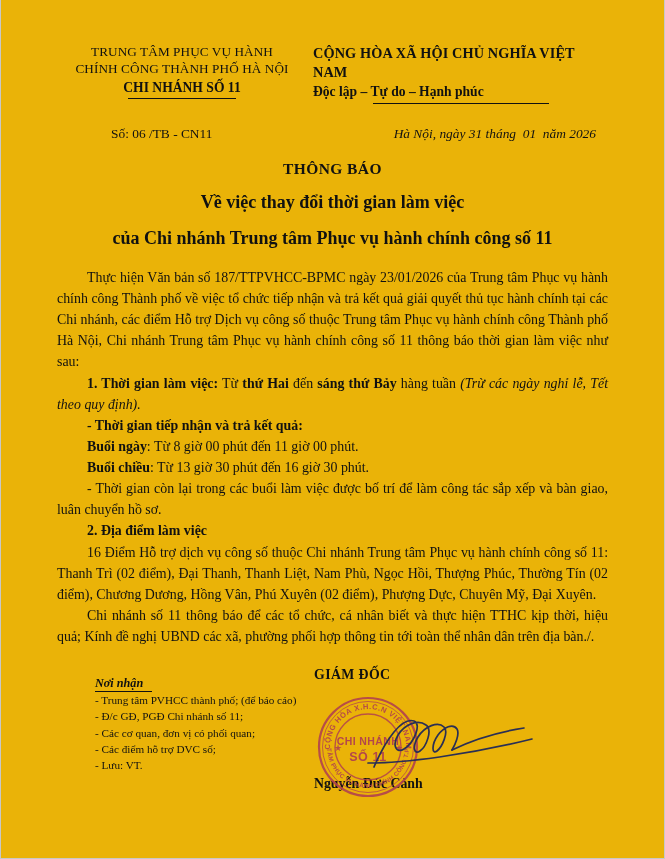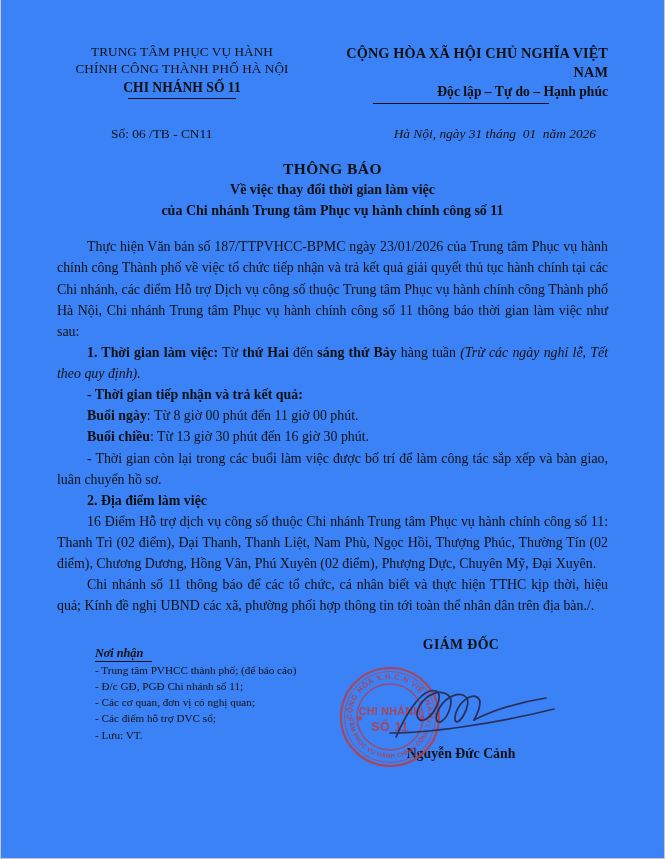--- a/index.html
+++ b/index.html
@@ -13,42 +13,42 @@
     font-family: "Liberation Serif", "DejaVu Serif", serif;
     color: #111111;
     -webkit-font-smoothing: antialiased;
   }
 
   .page {
     position: relative;
     box-sizing: border-box;
     width: 665px;
     height: 859px;
-    background: #3b82f6;
+    background: #eab308;
     border-left: 1px solid #c8c8c8;
     border-right: 1px solid #c8c8c8;
     border-bottom: 1px solid #c8c8c8;
     padding: 44px 56px 0 56px;
     overflow: hidden;
   }
 
   
   .header {
     display: flex;
     align-items: flex-start;
     justify-content: space-between;
   }
   .hdr-left {
     width: 250px;
     text-align: center;
     line-height: 1.25;
   }
   .hdr-right {
     width: 295px;
-    text-align: right;
+    text-align: left;
     line-height: 1.3;
   }
   .org-line {
     font-size: 13.2px;
     letter-spacing: 0.1px;
   }
   .branch-line {
     font-weight: bold;
     font-size: 13.6px;
     margin-top: 1px;
@@ -98,22 +98,22 @@
     margin-top: 17px;
     line-height: 1.32;
   }
   .title-main {
     font-weight: bold;
     font-size: 15.5px;
     letter-spacing: 0.4px;
   }
   .title-sub {
     font-weight: bold;
-    font-size: 14px;
-    margin-top: 2px;
+    font-size: 18px;
+    margin-top: 12px;
   }
 
   
   .body { margin-top: 16px; }
   p.para {
     margin: 0 0 0 0;
     font-size: 13.9px;
     line-height: 1.52;
     text-align: justify;
     text-justify: inter-word;
@@ -149,24 +149,24 @@
     margin-top: 0px;
   }
   .recip-item {
     font-size: 11.2px;
     line-height: 1.45;
     white-space: nowrap;
   }
 
   .signature {
     position: absolute;
-    right: 22px;
+    right: 44px;
     top: 0;
     width: 250px;
-    text-align: center;
+    text-align: left;
   }
   .sig-role {
     font-weight: bold;
     font-size: 13.8px;
     letter-spacing: 0.4px;
   }
   .sig-space {
     position: relative;
     height: 93px;
   }
@@ -256,21 +256,21 @@
 
   <div class="footer">
 
     <div class="recipients">
       <div>
         <span class="recip-title">Nơi nhận</span>
         <div class="recip-underline"></div>
       </div>
       <div class="recip-item">- Trung tâm PVHCC thành phố; (để báo cáo)</div>
       <div class="recip-item">- Đ/c GĐ, PGĐ Chi nhánh số 11;</div>
-      <div class="recip-item">- Các cơ quan, đơn vị có nghị quan;</div>
+      <div class="recip-item">- Các cơ quan, đơn vị có phối quan;</div>
       <div class="recip-item">- Các điểm hỗ trợ DVC số;</div>
       <div class="recip-item">- Lưu: VT.</div>
     </div>
 
     <div class="signature">
       <div class="sig-role">GIÁM ĐỐC</div>
 
       <div class="sig-space">
 
         <div class="seal">

